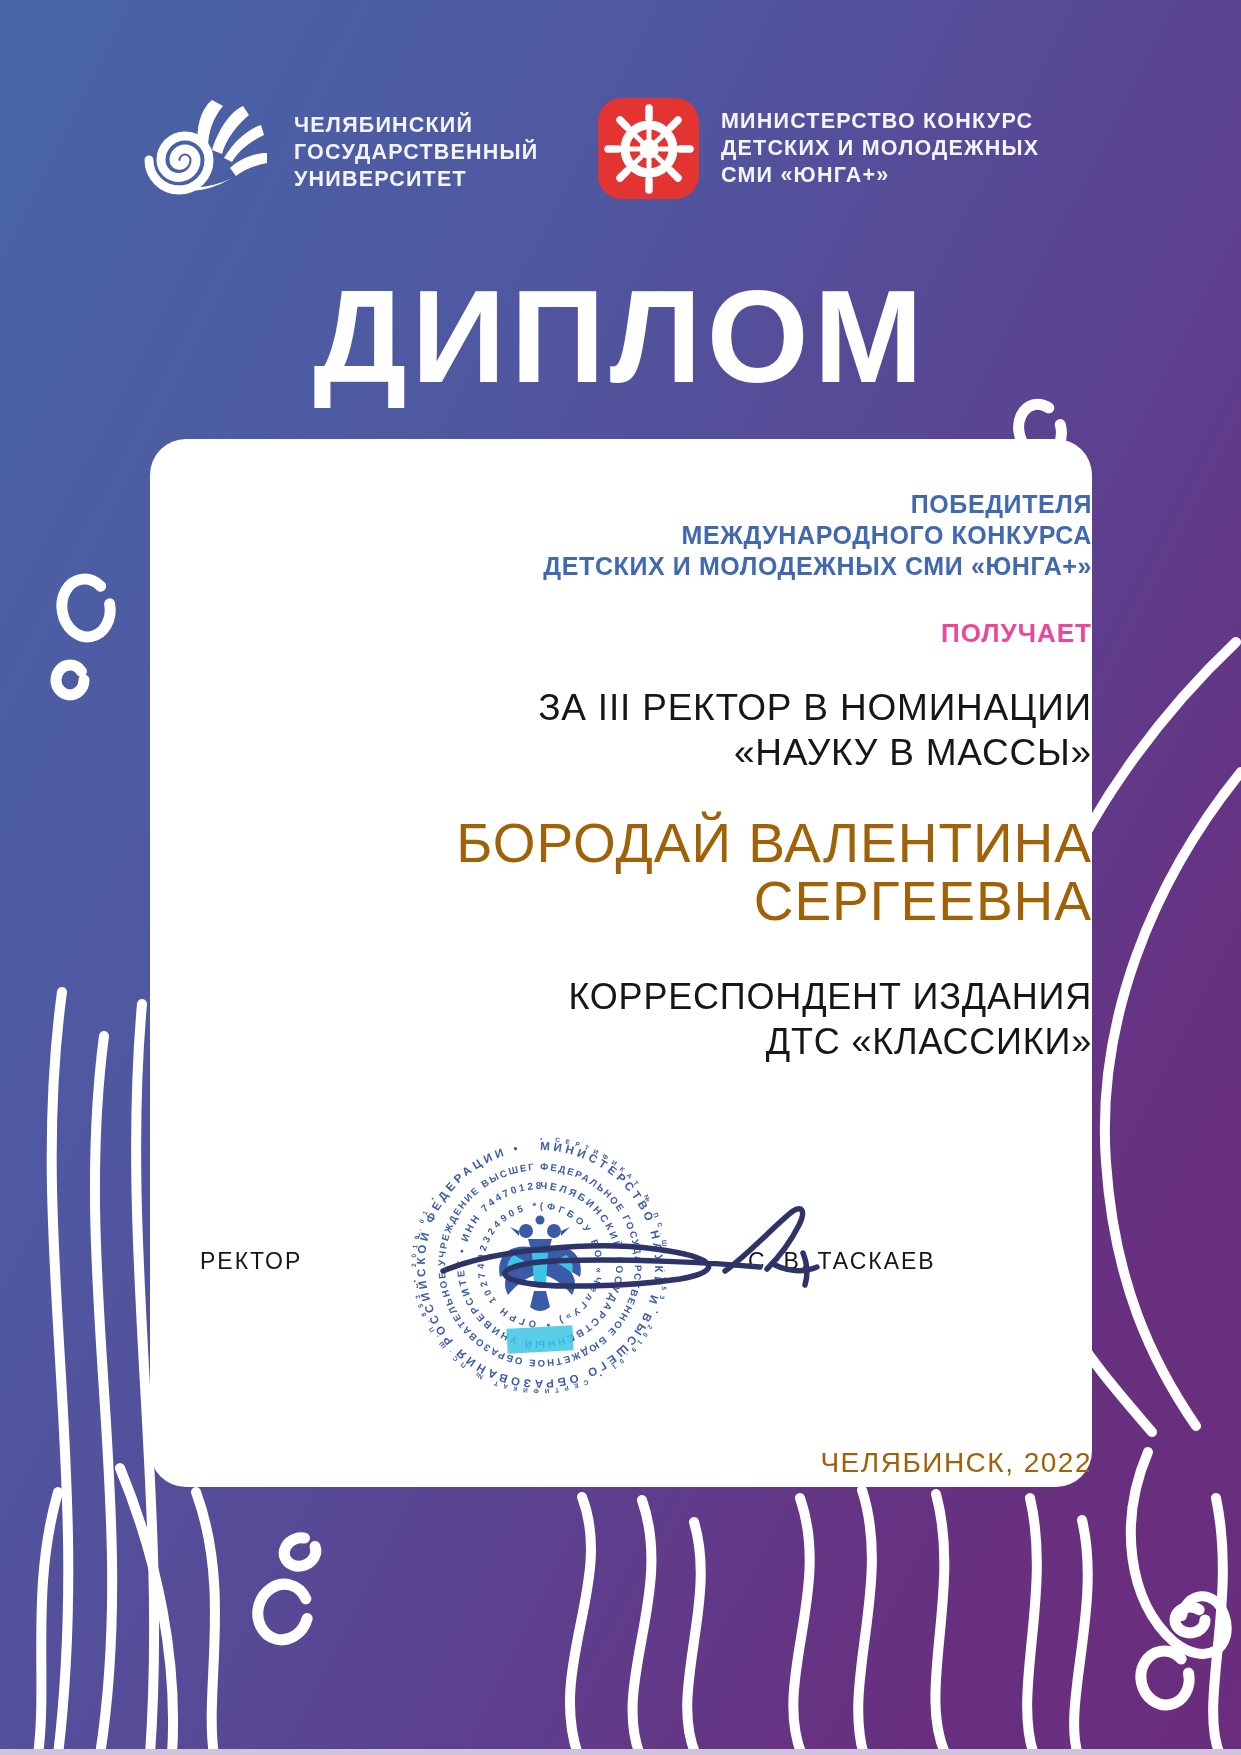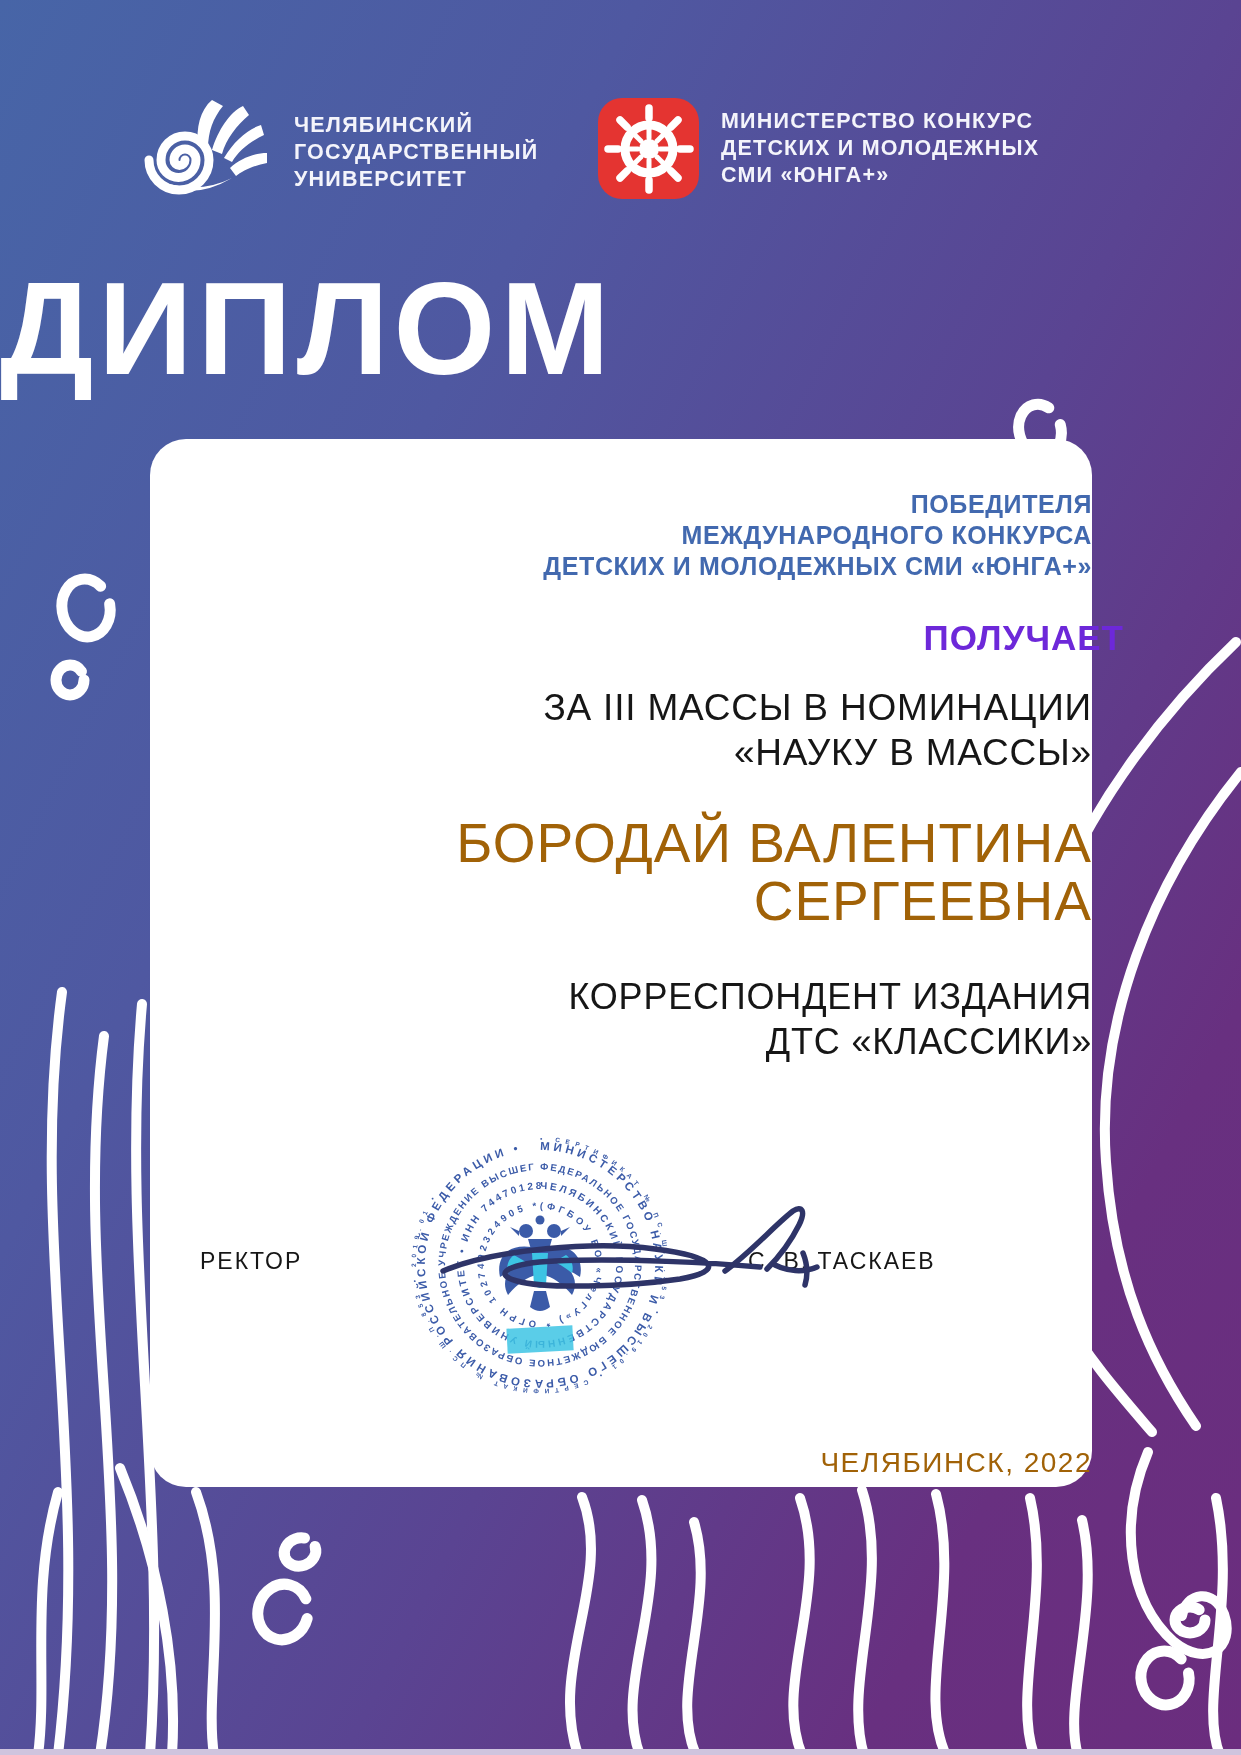--- a/index.html
+++ b/index.html
@@ -17,33 +17,33 @@
   .logo{position:absolute;top:98px;display:flex;align-items:center;z-index:2;color:#ffffff;}
   .logo-left{left:138px;gap:24px;}
   .logo-right{left:598px;gap:22px;}
   .logo-text div{
     font-size:21.5px;font-weight:700;letter-spacing:1.2px;line-height:27px;color:#f4f4fb;
   }
   .wheel-box{width:101px;height:101px;border-radius:24px;background:#e43431;display:flex;align-items:center;justify-content:center;}
 
   
   .title{
-    position:absolute;top:260px;left:0;width:100%;z-index:2;
-    text-align:left;color:#ffffff;
+    position:absolute;top:268px;left:0;width:100%;z-index:2;
+    text-align:center;color:#ffffff;
     font-size:131px;font-weight:800;letter-spacing:5px;line-height:1.05;
   }
 
   
   .card{
     position:absolute;left:150px;top:439px;width:942px;height:1048px;
     background:#ffffff;border-radius:36px;z-index:3;
   }
   .card .centered{position:absolute;left:0;width:100%;text-align:right;}
   .winner{top:50px;color:#4269af;font-size:25px;font-weight:700;line-height:31px;letter-spacing:0.6px;}
-  .receives{top:179px;color:#6d28d9;font-size:35px;font-weight:700;letter-spacing:1px;padding-left:32px;}
+  .receives{top:179px;color:#ec4899;font-size:26px;font-weight:700;letter-spacing:1px;}
   .award{top:246px;color:#161616;font-size:37px;font-weight:400;line-height:45px;letter-spacing:0.8px;}
   .name{top:375px;color:#a16207;font-size:55px;font-weight:400;line-height:58px;letter-spacing:1px;}
   .role{top:535px;color:#161616;font-size:36px;font-weight:400;line-height:45px;letter-spacing:0.8px;}
   .rektor{position:absolute;left:50px;top:809px;color:#161616;font-size:23px;letter-spacing:2px;}
   .signer{position:absolute;left:598px;top:809px;color:#161616;font-size:23px;letter-spacing:2px;}
   .city{top:1008px;color:#a16207;font-size:28px;letter-spacing:1.5px;}
 
   .stamp{position:absolute;left:260px;top:696px;z-index:1;opacity:0.93;}
   .signature{position:absolute;left:275px;top:762px;z-index:2;}
 
@@ -152,21 +152,21 @@
 
     <div class="centered winner">
       <div>ПОБЕДИТЕЛЯ</div>
       <div>МЕЖДУНАРОДНОГО КОНКУРСА</div>
       <div>ДЕТСКИХ И МОЛОДЕЖНЫХ СМИ «ЮНГА+»</div>
     </div>
 
     <div class="centered receives">ПОЛУЧАЕТ</div>
 
     <div class="centered award">
-      <div>ЗА III МАССЫ В НОМИНАЦИИ</div>
+      <div>ЗА III РЕКТОР В НОМИНАЦИИ</div>
       <div>«НАУКУ В МАССЫ»</div>
     </div>
 
     <div class="centered name">
       <div>БОРОДАЙ ВАЛЕНТИНА</div>
       <div>СЕРГЕЕВНА</div>
     </div>
 
     <div class="centered role">
       <div>КОРРЕСПОНДЕНТ ИЗДАНИЯ</div>

